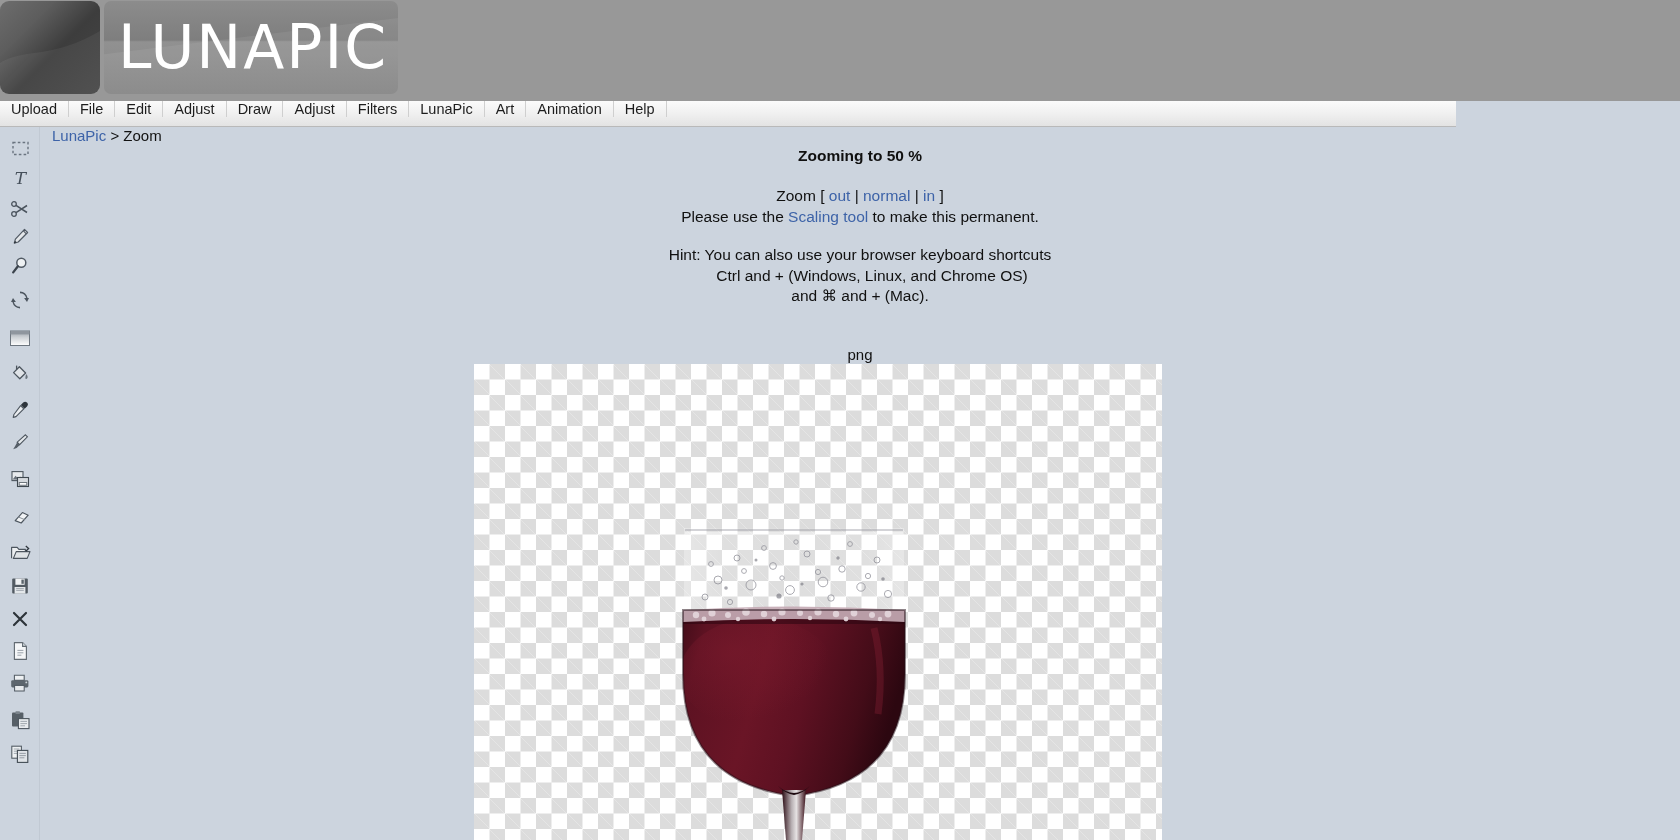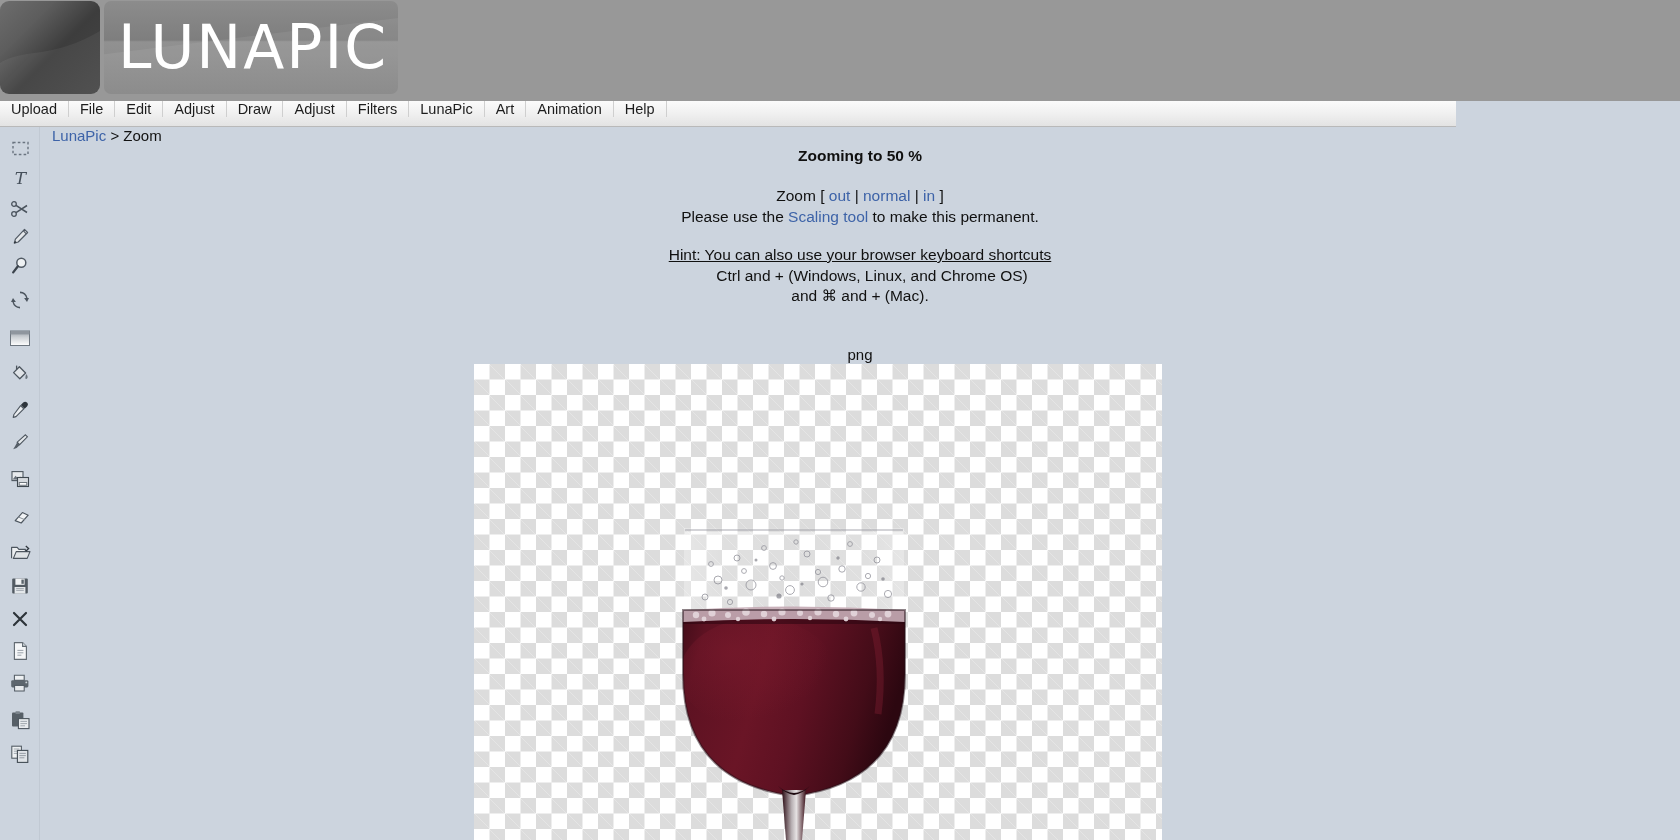--- a/index.html
+++ b/index.html
@@ -111,21 +111,21 @@
   }
   .center-line a, .lnk {
     color: #3d63a8;
     text-decoration: none;
     cursor: pointer;
   }
 
   #zoom-status  { left: 0; top: 20px; font-weight: bold; }
   #zoom-links   { left: 0; top: 60px; }
   #scaling-line { left: 0; top: 81px; }
-  #hint1 { left: 0; top: 119px; text-decoration: underline; }
+  #hint1 { left: 0; top: 119px; }
   #hint2 { left: 12px; top: 140px; }
   #hint3 { left: 0; top: 160px; }
   #format-label { left: 0; top: 219px; font-size: 15px; }
 
   
   #canvas-wrap {
     position: absolute;
     left: 434px; top: 237px;
     width: 688px; height: 476px;
   }

